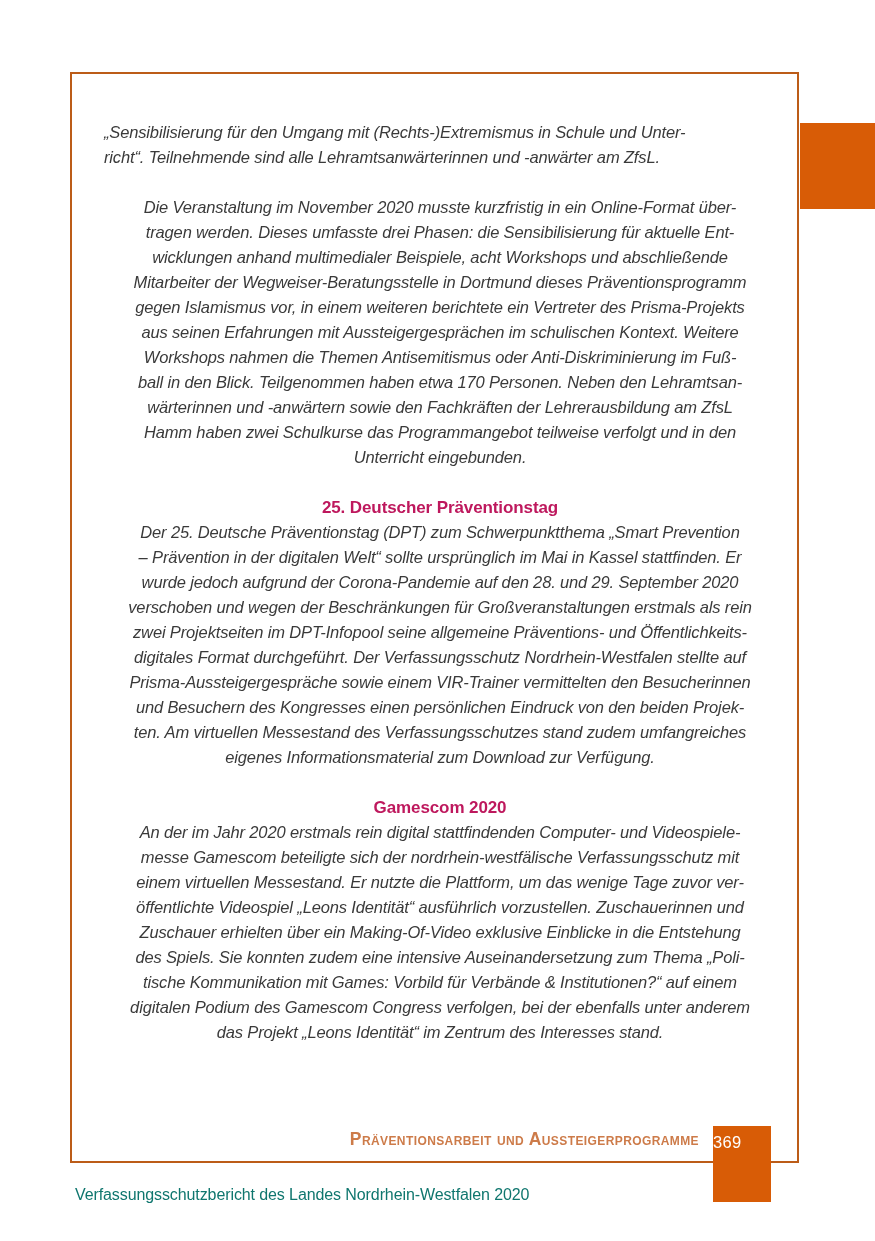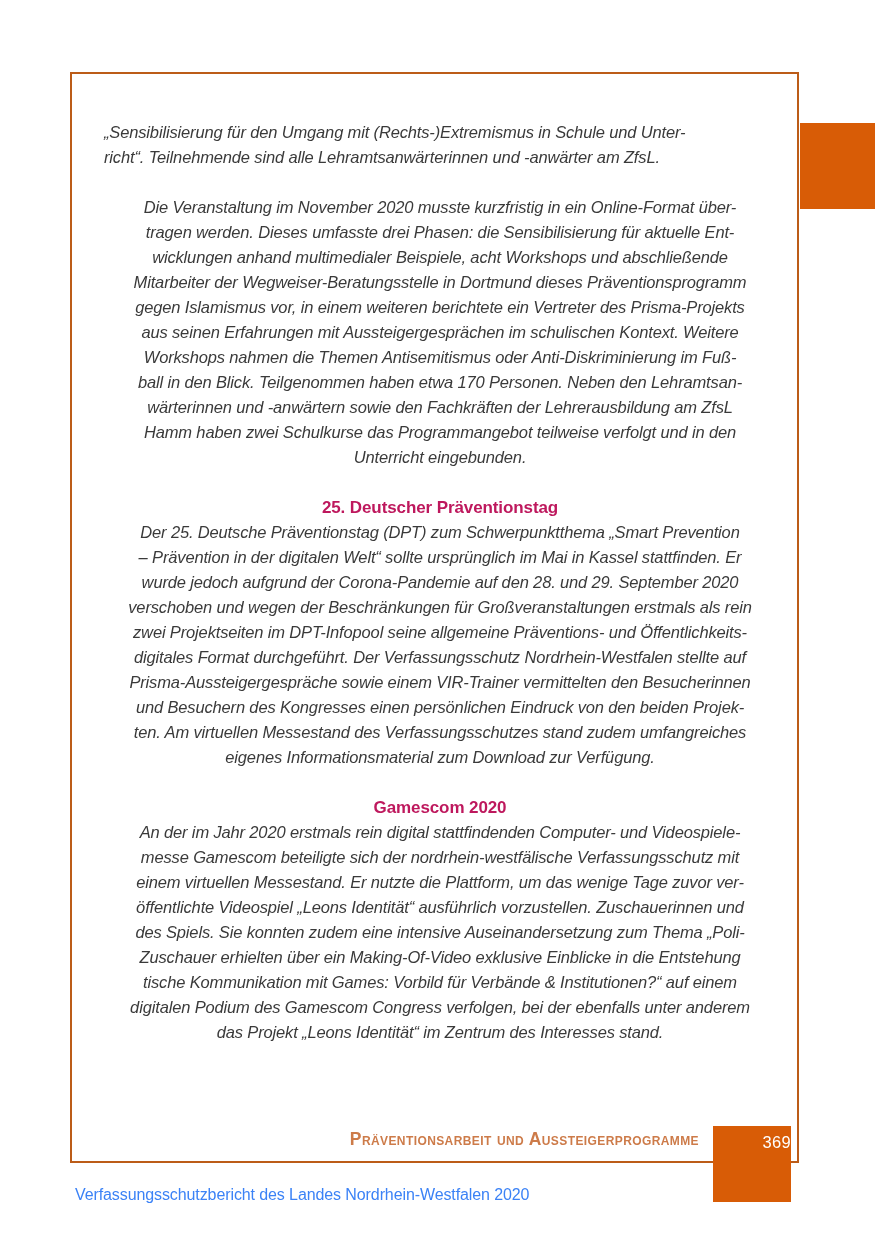--- a/index.html
+++ b/index.html
@@ -65,38 +65,38 @@
     font-variant: small-caps;
     font-size: 17.5px;
     letter-spacing: 0.4px;
     color: #cd7b49;
     font-weight: bold;
   }
   .page-number-box {
     position: absolute;
     left: 713px;
     top: 1126px;
-    width: 78px;
+    width: 58px;
     height: 76px;
     background: #d85c06;
-    text-align: right;
+    text-align: left;
     padding-top: 7px;
   }
   .page-number {
     color: #ffffff;
     font-size: 16.5px;
     letter-spacing: 0.3px;
   }
   .report-title {
     position: absolute;
     left: 75px;
     top: 1186px;
     font-size: 16px;
     letter-spacing: -0.1px;
-    color: #3b82f6;
+    color: #0f766e;
   }
 </style>
 </head>
 <body>
 
 <div class="page">
 
   <div class="frame"></div>
 
   <div class="corner-tab"></div>
@@ -131,22 +131,22 @@
         <div class="line">und Besuchern des Kongresses einen persönlichen Eindruck von den beiden Projek-</div>
         <div class="line">ten. Am virtuellen Messestand des Verfassungsschutzes stand zudem umfangreiches</div>
         <div class="line">eigenes Informationsmaterial zum Download zur Verfügung.</div>
       </div>
       <div class="block heading">Gamescom 2020</div>
       <div class="block paragraph">
         <div class="line">An der im Jahr 2020 erstmals rein digital stattfindenden Computer- und Videospiele-</div>
         <div class="line">messe Gamescom beteiligte sich der nordrhein-westfälische Verfassungsschutz mit</div>
         <div class="line">einem virtuellen Messestand. Er nutzte die Plattform, um das wenige Tage zuvor ver-</div>
         <div class="line">öffentlichte Videospiel „Leons Identität“ ausführlich vorzustellen. Zuschauerinnen und</div>
+        <div class="line">Zuschauer erhielten über ein Making-Of-Video exklusive Einblicke in die Entstehung</div>
         <div class="line">des Spiels. Sie konnten zudem eine intensive Auseinandersetzung zum Thema „Poli-</div>
-        <div class="line">Zuschauer erhielten über ein Making-Of-Video exklusive Einblicke in die Entstehung</div>
         <div class="line">tische Kommunikation mit Games: Vorbild für Verbände &amp; Institutionen?“ auf einem</div>
         <div class="line">digitalen Podium des Gamescom Congress verfolgen, bei der ebenfalls unter anderem</div>
         <div class="line">das Projekt „Leons Identität“ im Zentrum des Interesses stand.</div>
       </div>
     </div>
 
   <div class="running-title">Präventionsarbeit und Aussteigerprogramme</div>
 
   <div class="page-number-box">
     <span class="page-number">369</span>

